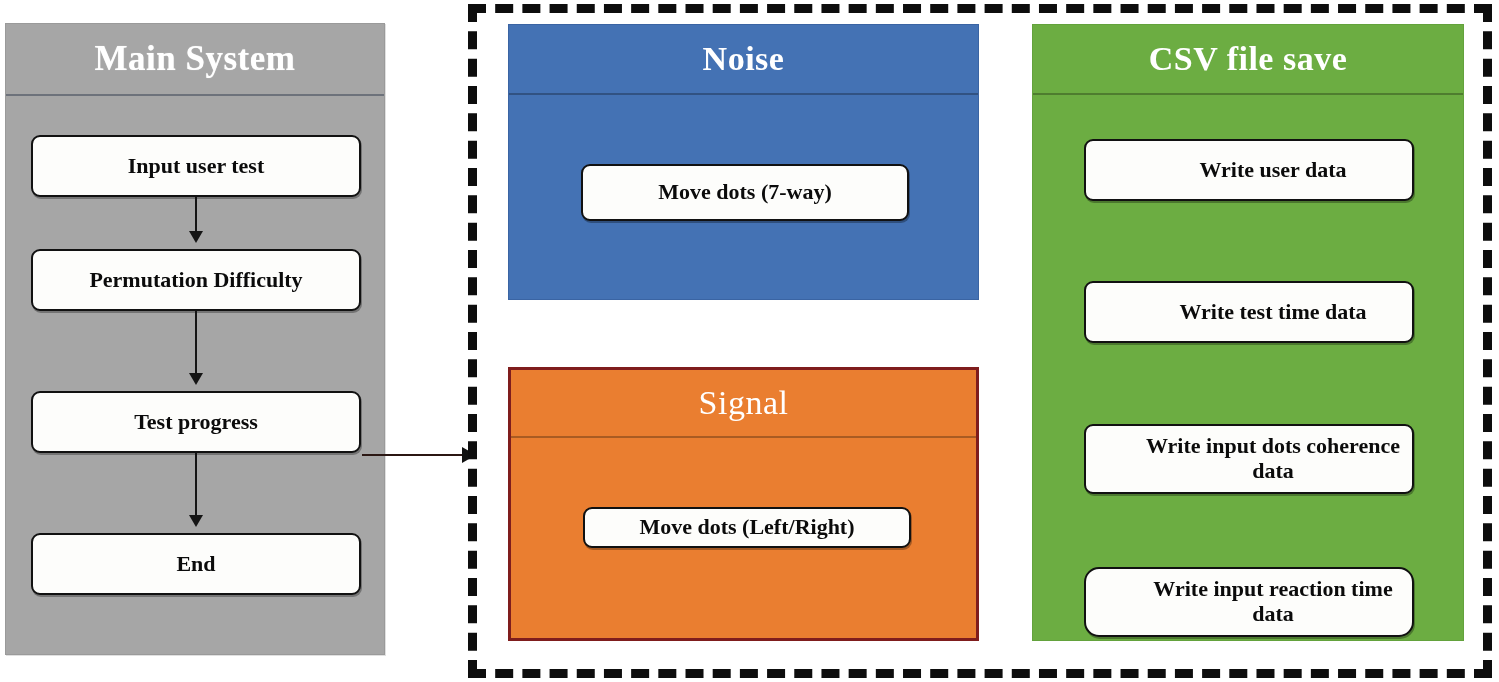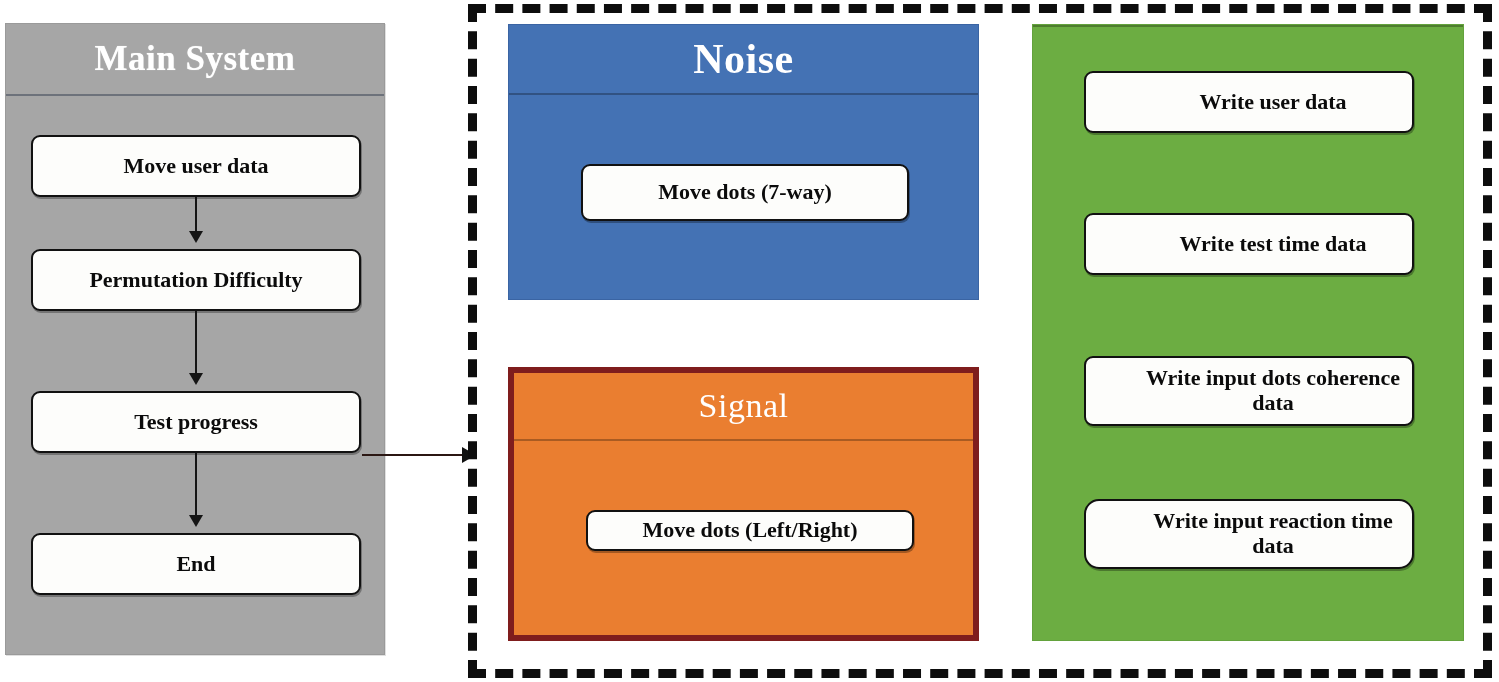--- a/index.html
+++ b/index.html
@@ -136,40 +136,40 @@
   
   #noise-panel {
     left: 508px;
     top: 24px;
     width: 471px;
     height: 276px;
     background: #4472b4;
     border: 1px solid #3a64a3;
   }
   #noise-panel .panel-title {
-    font-size: 42px;
+    font-size: 34px;
     line-height: 68px;
     height: 68px;
   }
   .noise-box {
     left: 72px;
     top: 69px;
     width: 328px;
     height: 57px;
     font-size: 22px;
   }
 
   
   #signal-panel {
     left: 508px;
     top: 367px;
     width: 471px;
     height: 274px;
     background: #ea7e30;
-    border: 6px solid #7f1d1d;
+    border: 3px solid #7f1d1d;
   }
   #signal-panel .panel-title {
     font-size: 34px;
     line-height: 66px;
     height: 66px;
   }
   .signal-box {
     left: 72px;
     top: 69px;
     width: 328px;
@@ -202,21 +202,21 @@
 <body>
 
 <div class="stage">
 
   <div class="panel" id="main-system">
     <div class="panel-title">Main System</div>
     <div class="panel-divider"></div>
 
     <div class="panel-body">
 
-      <div class="flow-box ms-box" style="top:39px;">Move user data</div>
+      <div class="flow-box ms-box" style="top:39px;">Input user test</div>
 
       <div class="arrow-v" style="top:101px; height:40px;"></div>
       <div class="arrow-head-down" style="top:135px;"></div>
 
       <div class="flow-box ms-box" style="top:153px;">Permutation Difficulty</div>
 
       <div class="arrow-v" style="top:215px; height:68px;"></div>
       <div class="arrow-head-down" style="top:277px;"></div>
 
       <div class="flow-box ms-box" style="top:295px;">Test progress</div>
@@ -243,20 +243,21 @@
 
   <div class="panel" id="signal-panel">
     <div class="panel-title thin">Signal</div>
     <div class="panel-divider"></div>
     <div class="panel-body">
       <div class="flow-box signal-box">Move dots (Left/Right)</div>
     </div>
   </div>
 
   <div class="panel" id="csv-panel">
+    <div class="panel-title">CSV file save</div>
     <div class="panel-divider"></div>
     <div class="panel-body">
 
       <div class="flow-box csv-box" style="top:44px; height:62px;">Write user data</div>
 
       <div class="flow-box csv-box" style="top:186px; height:62px;">Write test time data</div>
 
       <div class="flow-box csv-box" style="top:329px; height:70px;">Write input dots coherence data</div>
 
       <div class="flow-box csv-box" style="top:472px; height:70px;border-radius:15px;">Write input reaction time data</div>

